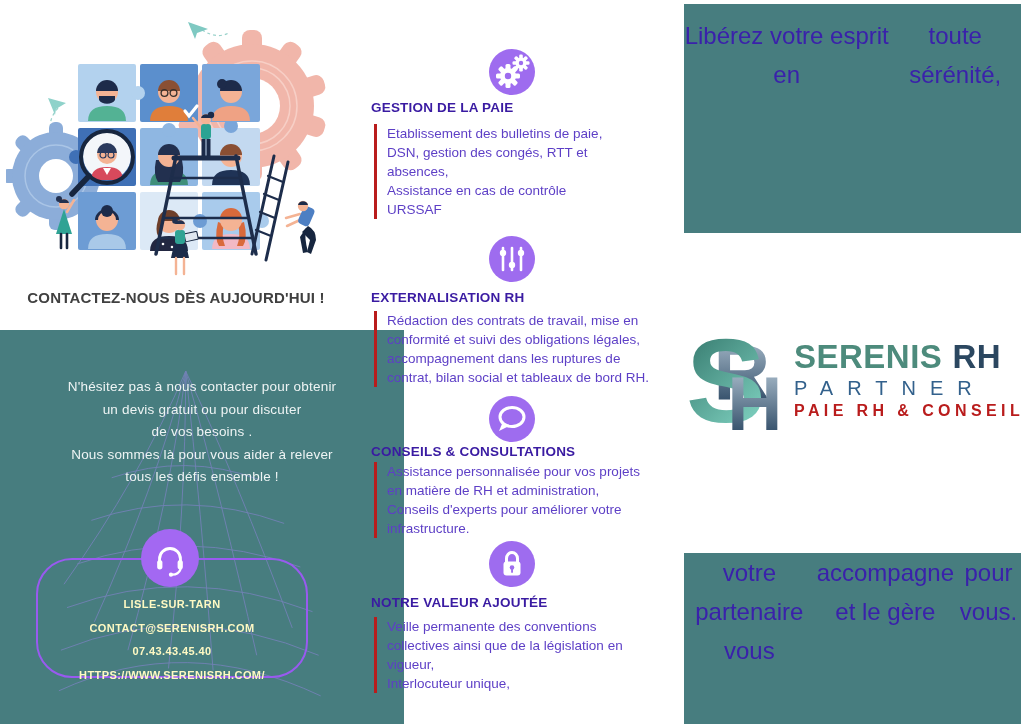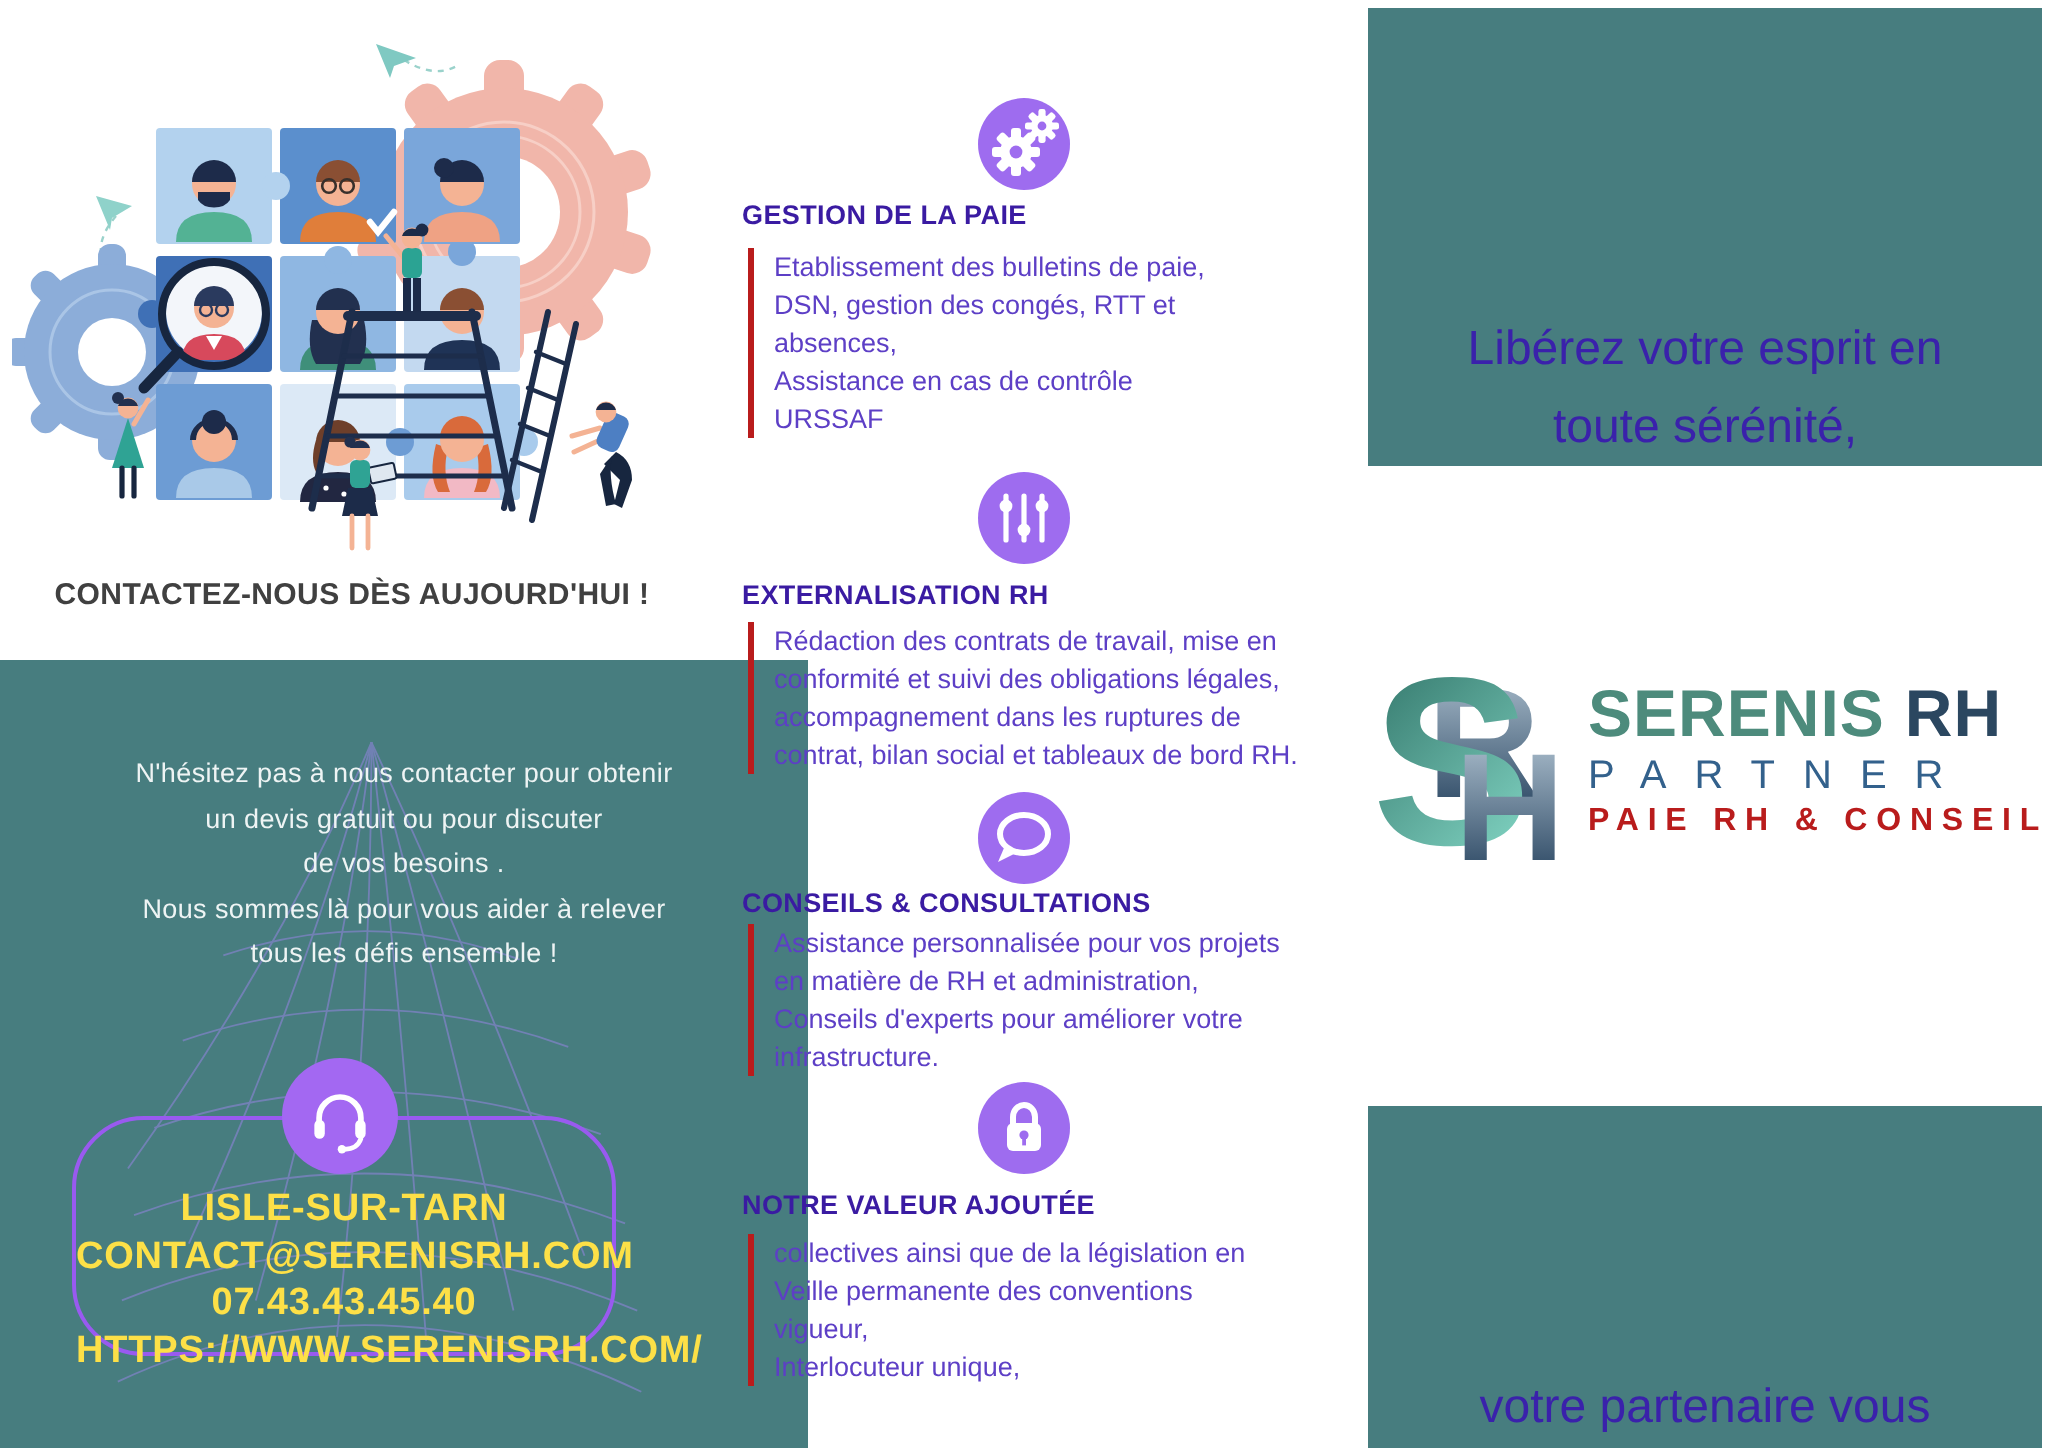--- a/index.html
+++ b/index.html
@@ -12,37 +12,37 @@
         font-size:15px;font-weight:700;color:#404040;letter-spacing:.2px;}
   .left-panel{position:absolute;left:0;top:330px;width:404px;height:394px;background:#477d7f;}
   .mesh{position:absolute;left:18px;top:26px;width:305px;height:350px;opacity:.5;}
   .left-message{position:absolute;left:0;top:46px;width:100%;text-align:center;
         color:#eef4f4;font-size:13.5px;line-height:22.5px;letter-spacing:.2px;}
   .left-message span{display:block;}
   .headset-circle{position:absolute;left:141px;top:199px;width:58px;height:58px;border-radius:50%;
         background:#a368f2;display:flex;align-items:center;justify-content:center;z-index:2;}
   .contact-box{position:absolute;left:36px;top:228px;width:268px;height:116px;
         border:2.5px solid #995af0;border-radius:36px;z-index:1;}
-  .contact-lines{margin-top:33px;text-align:center;color:#fde047;font-weight:700;
-        font-size:19px;line-height:23.5px;letter-spacing:.4px;}
+  .contact-lines{margin-top:33px;text-align:center;color:#fef9c3;font-weight:700;
+        font-size:11px;line-height:23.5px;letter-spacing:.4px;}
 
   
   .mid-title{position:absolute;left:358px;top:14px;width:308px;text-align:center;
         font-size:19.5px;font-weight:700;color:#3a1ba2;letter-spacing:.2px;}
   .icon-circle{position:absolute;left:489px;width:46px;height:46px;border-radius:50%;
         background:#9e6cef;display:flex;align-items:center;justify-content:center;}
   .icon-circle svg{width:46px;height:46px;}
   .sec-heading{position:absolute;left:371px;font-size:13.5px;font-weight:700;color:#3a1ba2;letter-spacing:.2px;}
   .sec-para{position:absolute;left:374px;width:288px;border-left:3px solid #b91c1c;
         padding-left:10px;font-size:13.5px;color:#5d3fc6;line-height:19px;}
   .sec-para span{display:block;}
 
   
   .panel{position:absolute;left:684px;width:337px;background:#477d7f;color:#3a21ab;
-        text-align:center;font-size:24px;display:flex;flex-direction:column;justify-content:flex-end;}
+        text-align:center;font-size:24px;display:flex;flex-direction:row;justify-content:center;}
   .panel span{display:block;line-height:39px;}
   .panel-top{top:4px;height:229px;padding-top:12px;box-sizing:border-box;}
   .panel-bottom{top:553px;height:248px;}
   .logo-row{position:absolute;left:688px;top:318px;width:333px;height:124px;display:flex;align-items:center;}
   .monogram{width:98px;height:116px;flex:0 0 auto;}
   .logo-text{margin-left:8px;}
   .logo-name{font-size:33px;font-weight:700;letter-spacing:.5px;line-height:34px;white-space:nowrap;}
   .logo-name .primary{color:#4d8b7c;}
   .logo-name .secondary{color:#2b4760;margin-left:10px;}
   .logo-subtitle{font-size:20px;font-weight:400;color:#33618c;letter-spacing:14px;margin-top:3px;line-height:23px;white-space:nowrap;}
@@ -365,22 +365,22 @@
   <div class="icon-circle" style="top:541px;">
     <svg viewBox="0 0 46 46">
       <path d="M17.5,21 v-3.5 a5.5,6 0 0 1 11,0 V21" fill="none" stroke="#ffffff" stroke-width="3"></path>
       <rect x="14.5" y="20.5" width="17" height="14" rx="3" fill="#ffffff"></rect>
       <circle cx="23" cy="26.5" r="2.3" fill="#9e6cef"></circle>
       <rect x="22.1" y="27.5" width="1.9" height="4.2" fill="#9e6cef"></rect>
     </svg>
   </div>
   <div class="sec-heading" style="top:595px;">NOTRE VALEUR AJOUTÉE</div>
   <div class="sec-para" style="top:617px;">
+    <span>Veille permanente des conventions</span>
     <span>collectives ainsi que de la législation en</span>
-    <span>Veille permanente des conventions</span>
     <span>vigueur,</span>
     <span>Interlocuteur unique,</span>
   </div>
 
   <div class="panel panel-top">
     <span>Libérez votre esprit en</span>
     <span>toute sérénité,</span>
   </div>
 
   <div class="logo-row">

